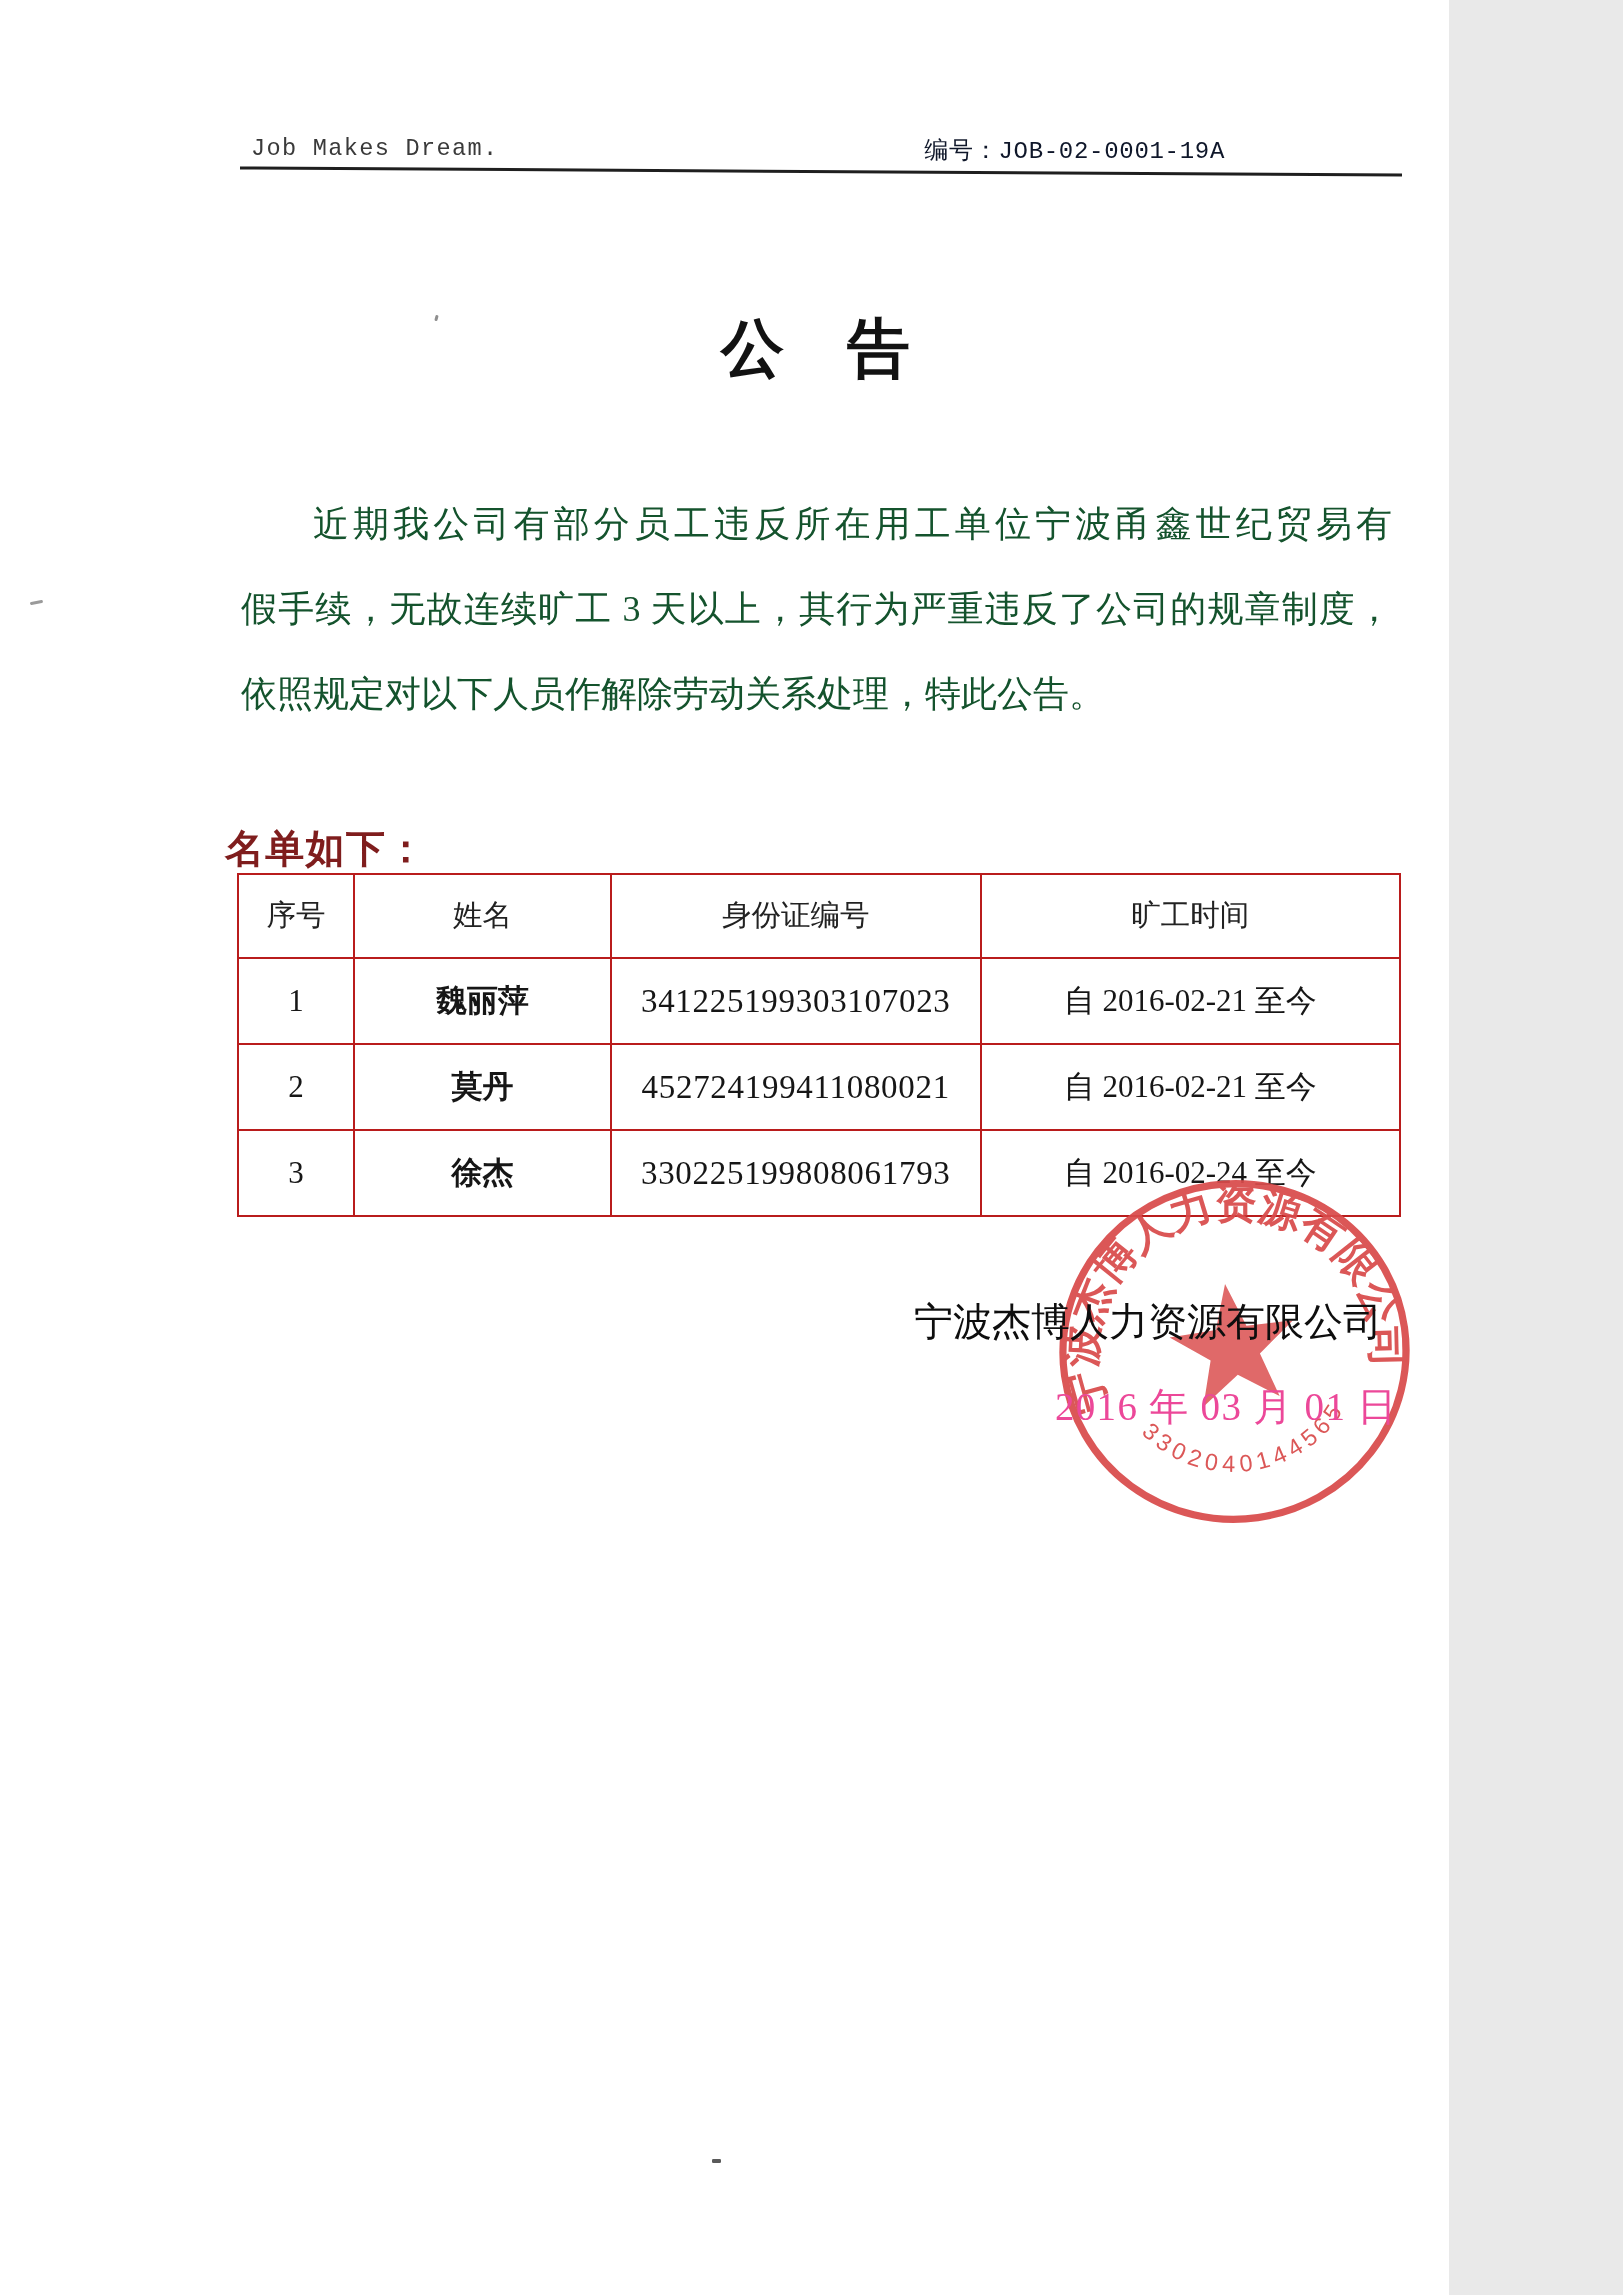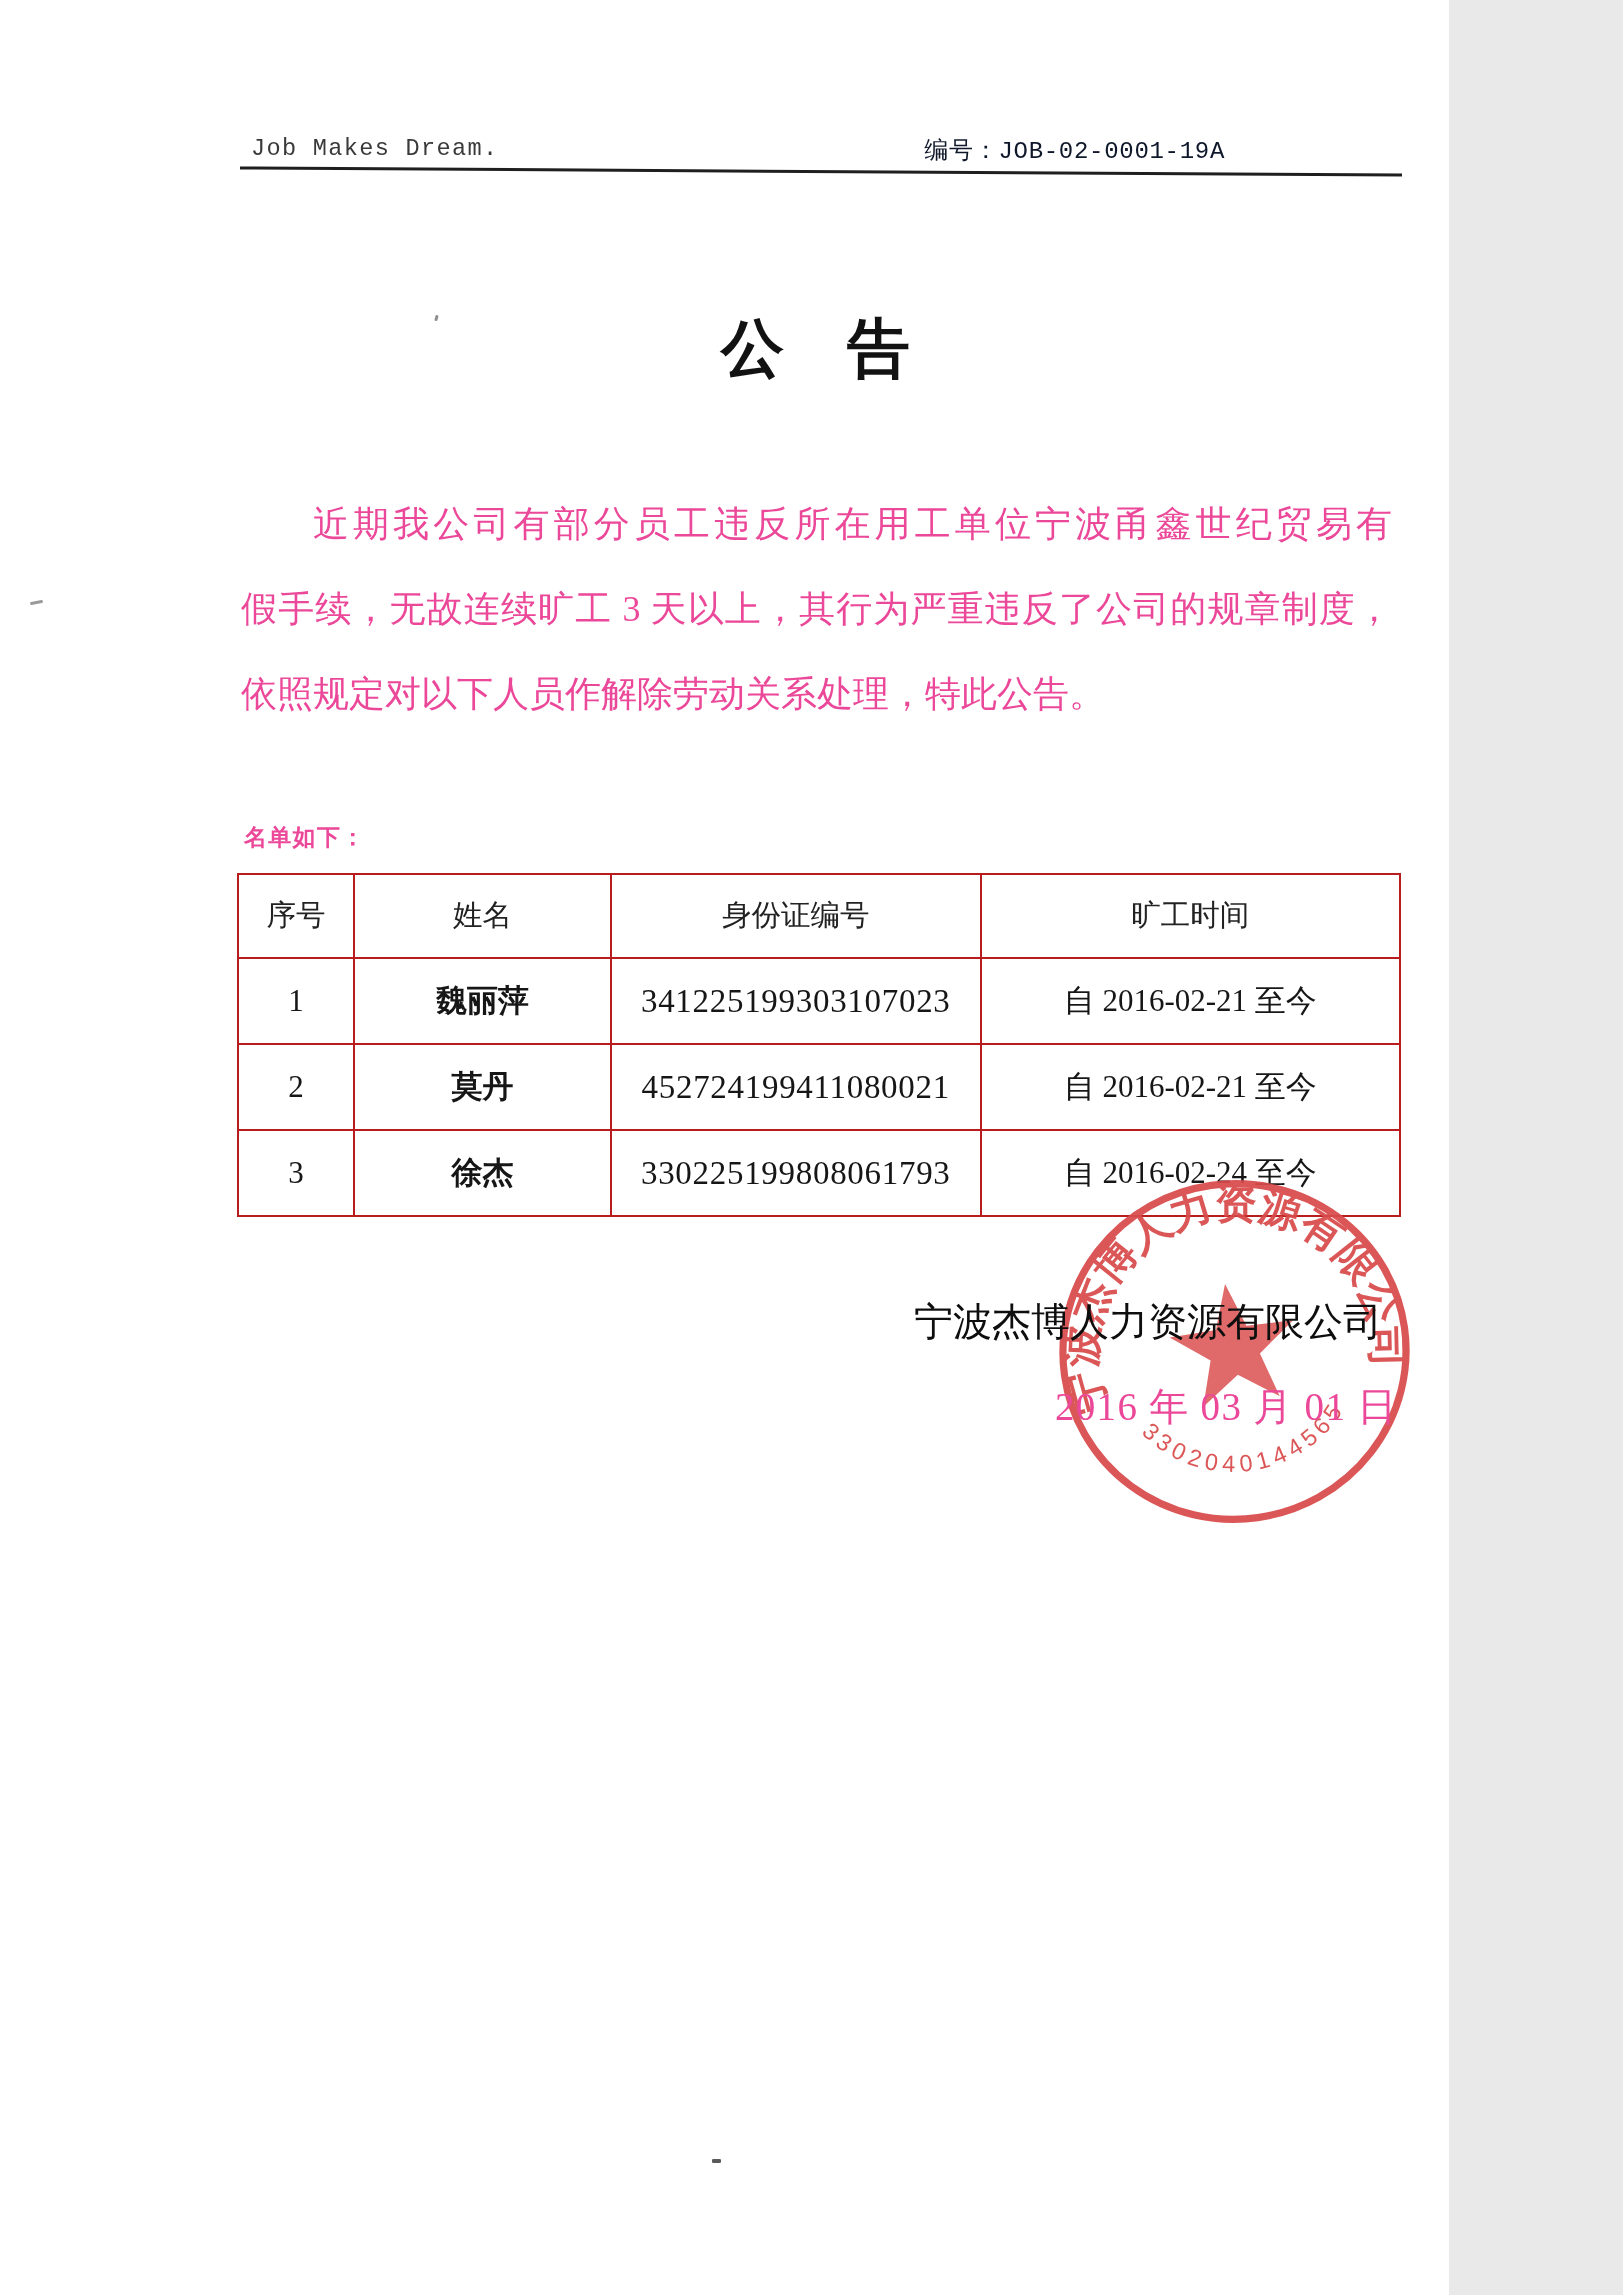--- a/index.html
+++ b/index.html
@@ -31,34 +31,34 @@
   
   .title{
     position:absolute;left:4px;top:306px;width:1623px;
     text-align:center;
     font-size:63px;font-weight:bold;color:#121212;
     white-space:nowrap;
   }
   
   .para{
     position:absolute;left:241px;top:482px;width:1151px;
-    font-size:36px;color:#ec4899;
+    font-size:36px;color:#14532d;
   }
   .pline{
     display:block;height:85px;line-height:85px;
     text-align:justify;text-align-last:justify;
     white-space:nowrap;
   }
   .pline.first{text-indent:72px;}
   .pline.last{text-align-last:left;white-space:normal;}
   
   .list-label{
-    position:absolute;left:244px;top:822px;
+    position:absolute;left:225px;top:822px;
     font-family:"Liberation Sans", sans-serif;
-    font-size:23px;font-weight:bold;color:#ec4899;
+    font-size:39px;font-weight:bold;color:#7f1d1d;
     letter-spacing:1.3px;
   }
   
   .roster{
     position:absolute;left:237px;top:873px;width:1164px;
     border-collapse:collapse;table-layout:fixed;
   }
   .roster th,.roster td{
     border:2px solid #b91c1c;
     text-align:center;vertical-align:middle;

